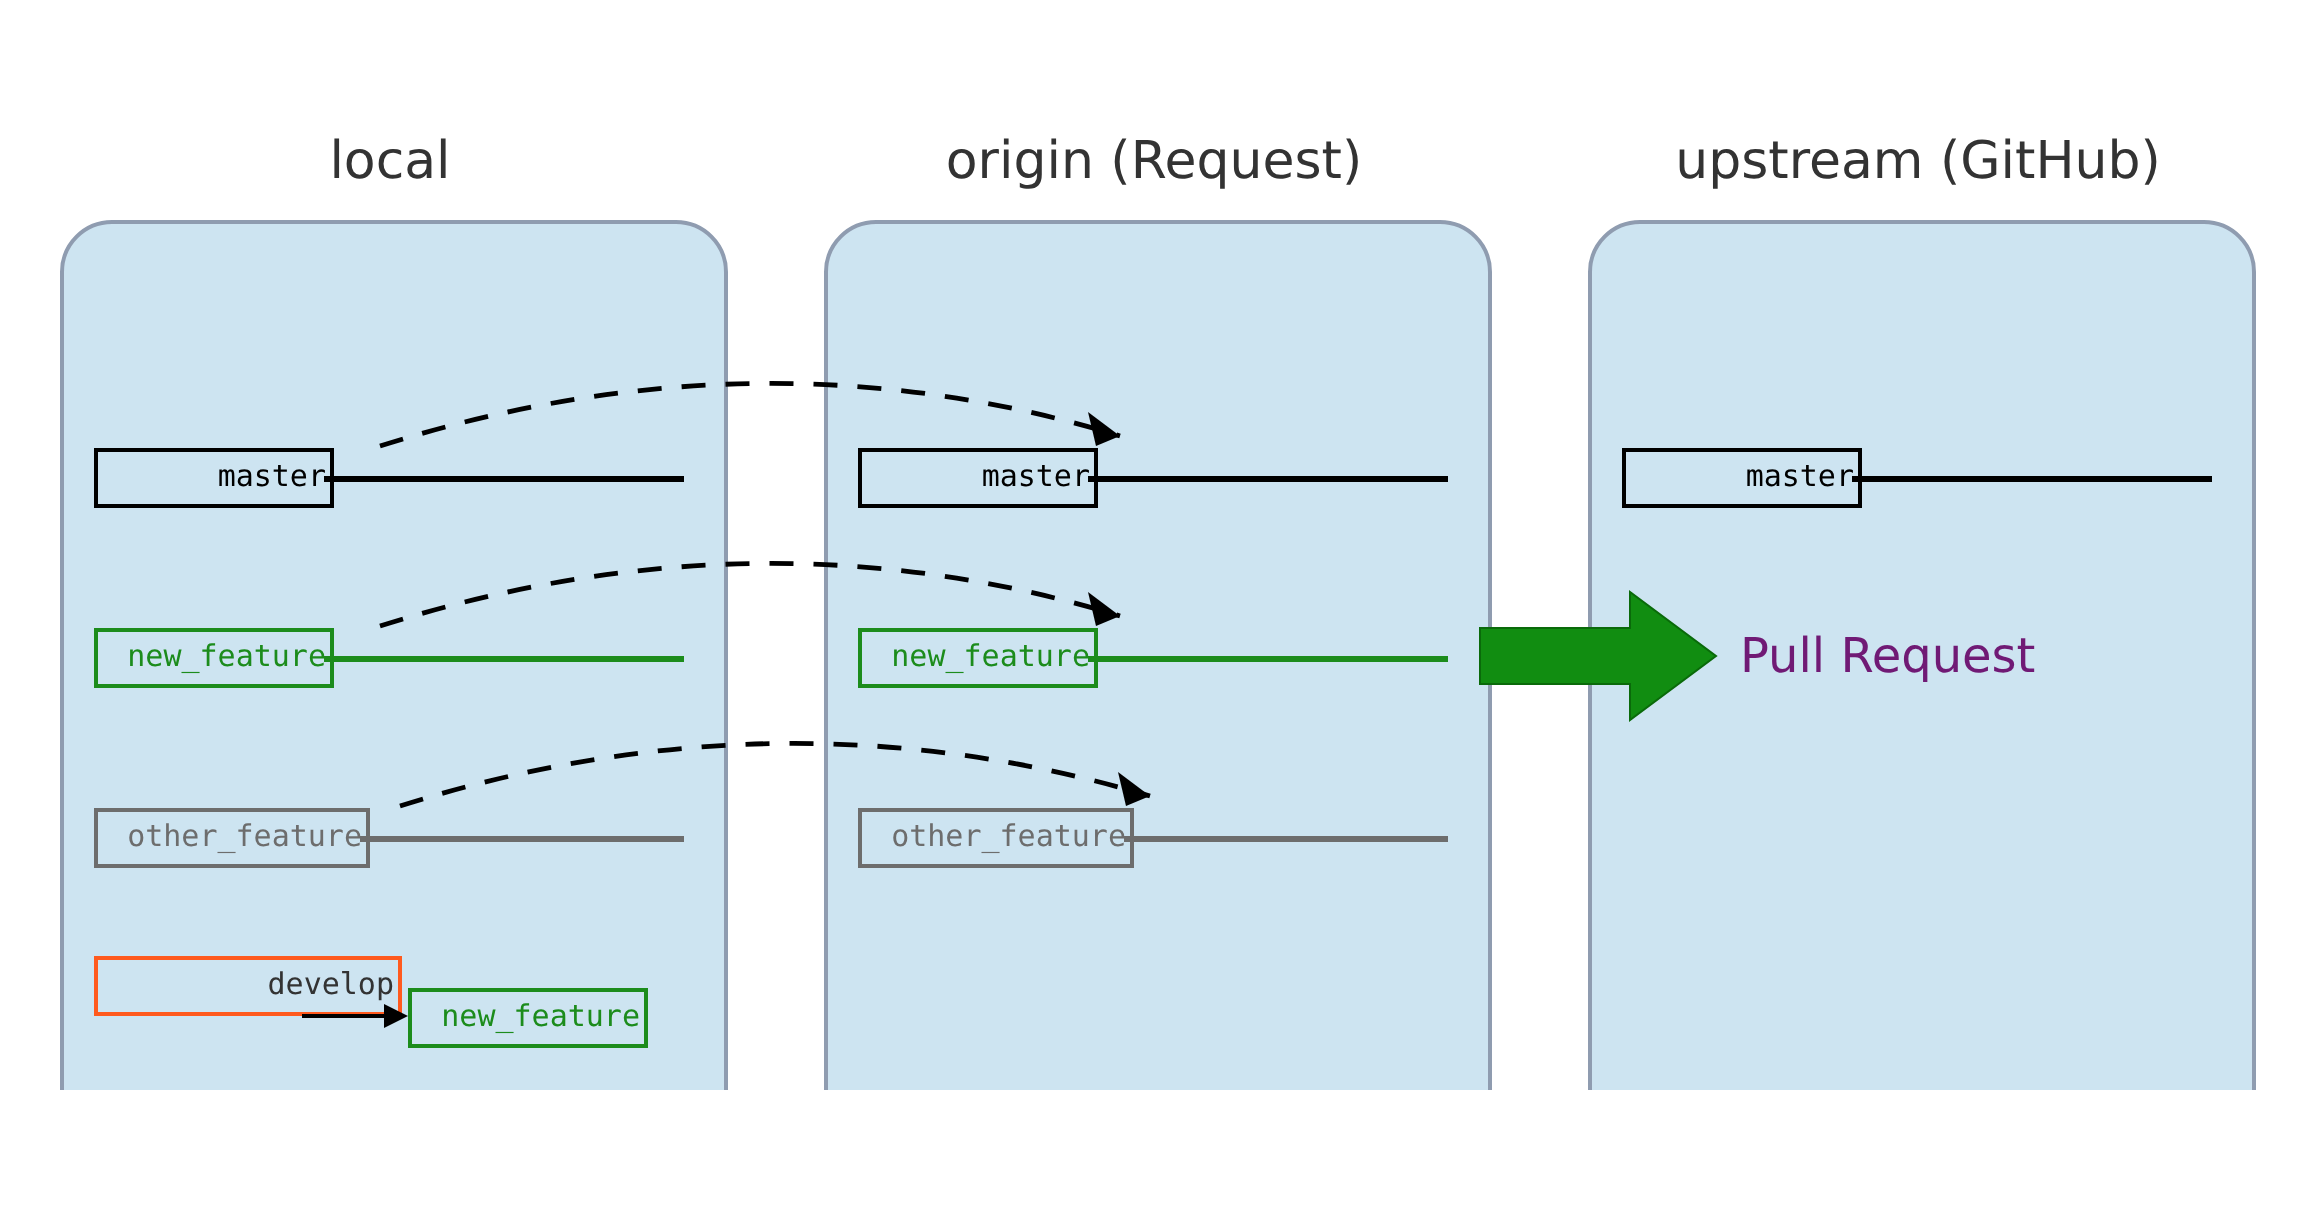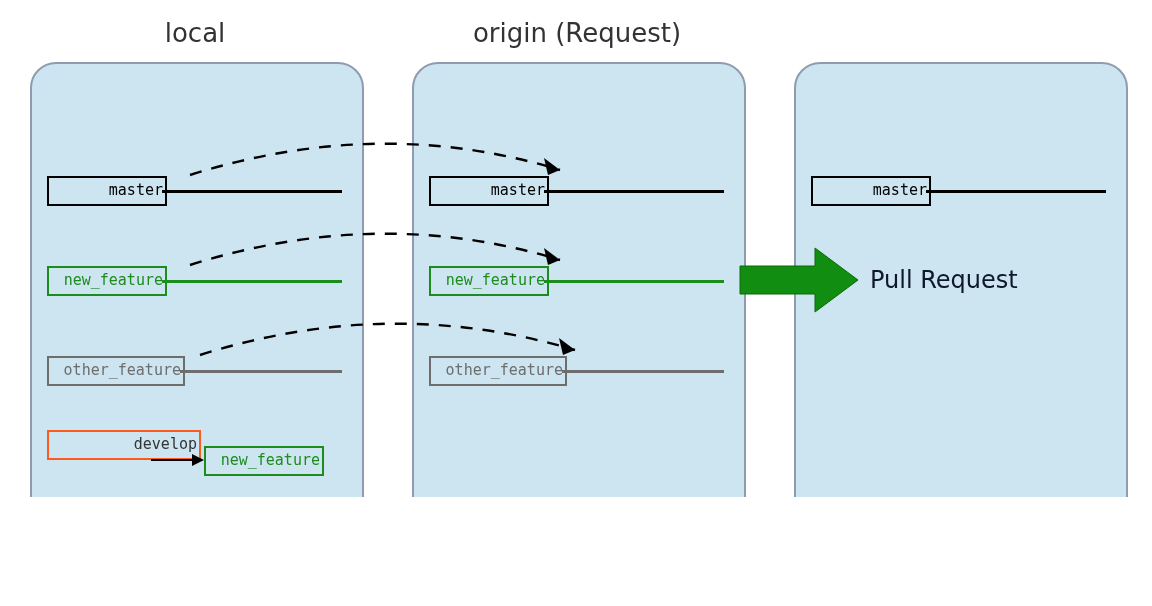--- a/index.html
+++ b/index.html
@@ -5,20 +5,21 @@
   html, body {
     margin: 0;
     padding: 0;
     background: #ffffff;
     font-family: "Segoe UI", "DejaVu Sans", Arial, sans-serif;
   }
   .stage {
     position: relative;
     width: 1152px;
     height: 497px;
+    margin-top: 48px;
   }
   .col-title {
     position: absolute;
     top: 18px;
     font-size: 26px;
     color: #333333;
     width: 330px;
     text-align: center;
   }
   .panel {
@@ -43,38 +44,39 @@
   }
   .line {
     position: absolute;
     height: 0;
     border-top-width: 3px;
     border-top-style: solid;
   }
   .pr-text {
     position: absolute;
     font-size: 24px;
-    color: #0f172a;
+    color: #701a75;
   }
   svg.overlay {
     position: absolute;
     left: 0;
     top: 0;
     width: 1152px;
     height: 606px;
     pointer-events: none;
   }
 </style>
 </head>
 <body>
 
 <div class="stage">
 
   <div class="col-title" style="left:30px">local</div>
   <div class="col-title" style="left:412px">origin (Request)</div>
+  <div class="col-title" style="left:794px">upstream (GitHub)</div>
 
   <div class="panel" style="left:30px"></div>
   <div class="panel" style="left:412px"></div>
   <div class="panel" style="left:794px"></div>
 
   <div class="branch-box" style="left:47px; top:176px; width:112px; border-color:#000; color:#000;">master</div>
   <div class="line" style="left:162px; top:190px; width:180px; border-color:#000;"></div>
 
   <div class="branch-box" style="left:47px; top:266px; width:112px; border-color:#1c8c1c; color:#1c8c1c;">new_feature</div>
   <div class="line" style="left:162px; top:280px; width:180px; border-color:#1c8c1c;"></div>

